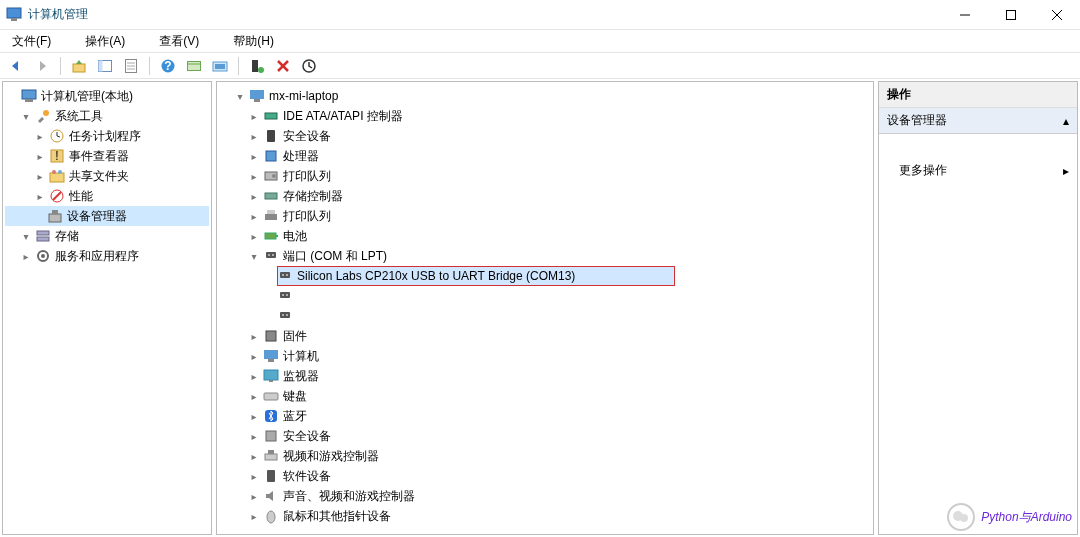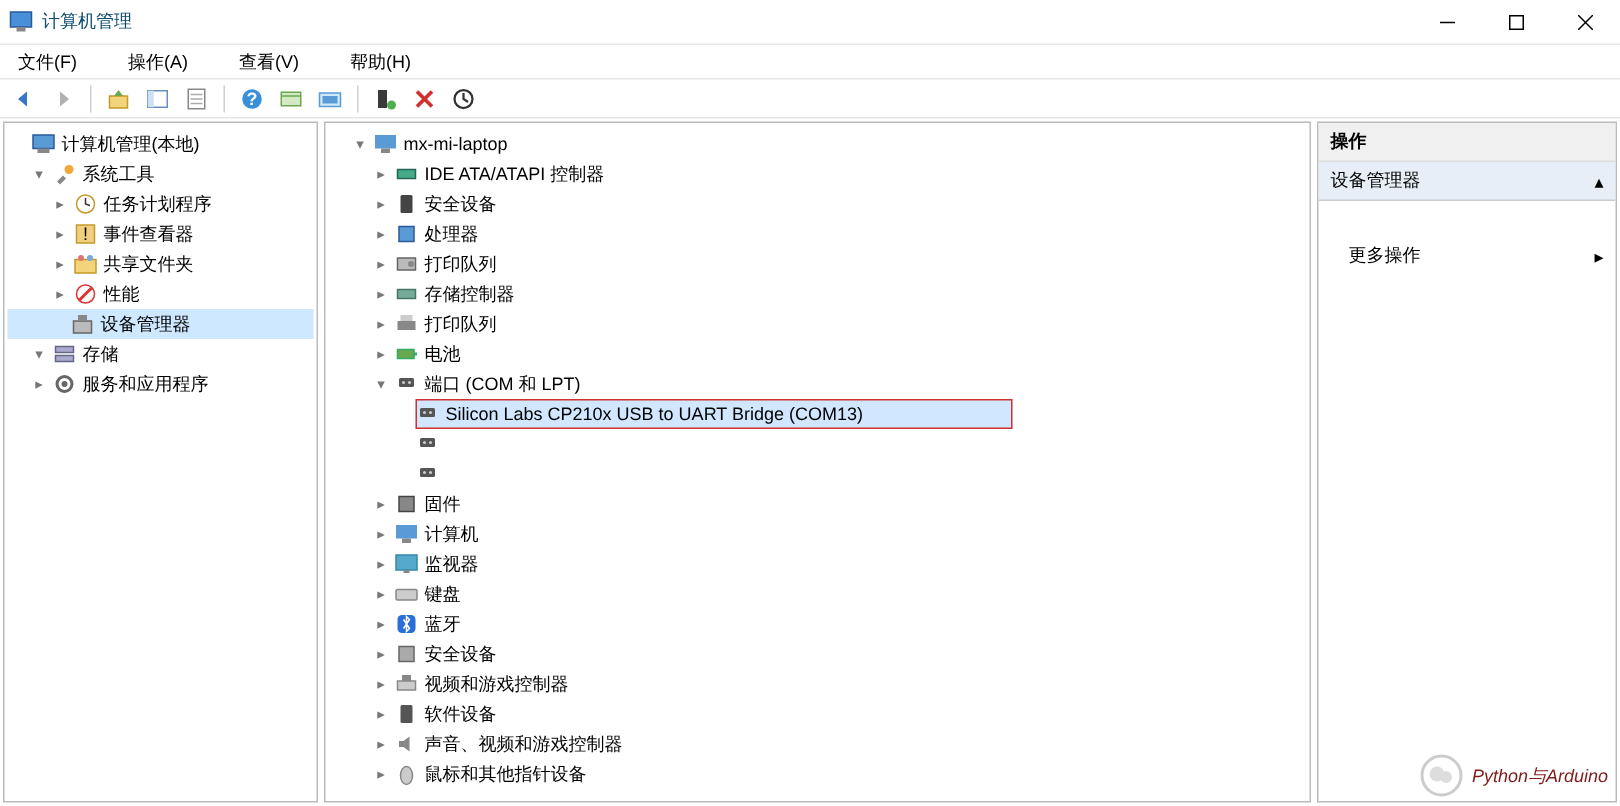--- a/index.html
+++ b/index.html
@@ -31,21 +31,21 @@
 .tree-row.highlight { background: #d0e7ff; outline: 1px solid #d03030; outline-offset: -1px; }
 .exp { width: 14px; height: 14px; display: flex; align-items: center; justify-content: center; color: #777; font-size: 10px; margin-right: 2px; }
 .exp.blank { visibility: hidden; }
 .ticon { width: 16px; height: 16px; margin-right: 4px; display: inline-flex; align-items: center; justify-content: center; }
 .indent { display: inline-block; }
 
 .actions-header { background: #f0f0f0; padding: 4px 8px; font-weight: bold; border-bottom: 1px solid #ddd; }
 .actions-sec { background: #e8eef7; padding: 4px 8px; border-bottom: 1px solid #ccc; display: flex; align-items: center; justify-content: space-between; }
 .actions-item { padding: 4px 8px 4px 20px; display: flex; align-items: center; justify-content: space-between; margin-top: 24px; }
 
-.watermark { position: absolute; right: 8px; bottom: 6px; display: flex; align-items: center; gap: 6px; color: #7f1d1d; font-style: italic; font-size: 18px; font-family: "Segoe Script", cursive; }
+.watermark { position: absolute; right: 8px; bottom: 6px; display: flex; align-items: center; gap: 6px; color: #6d28d9; font-style: italic; font-size: 18px; font-family: "Segoe Script", cursive; }
 .wm-icon { width: 28px; height: 28px; border-radius: 50%; border: 2px solid #ccc; display: flex; align-items: center; justify-content: center; color: #ccc; }
 
 svg { display: block; }
 </style>
 </head>
 <body>
 
 <div class="titlebar">
   <span class="app-icon">
     <svg width="16" height="16">

